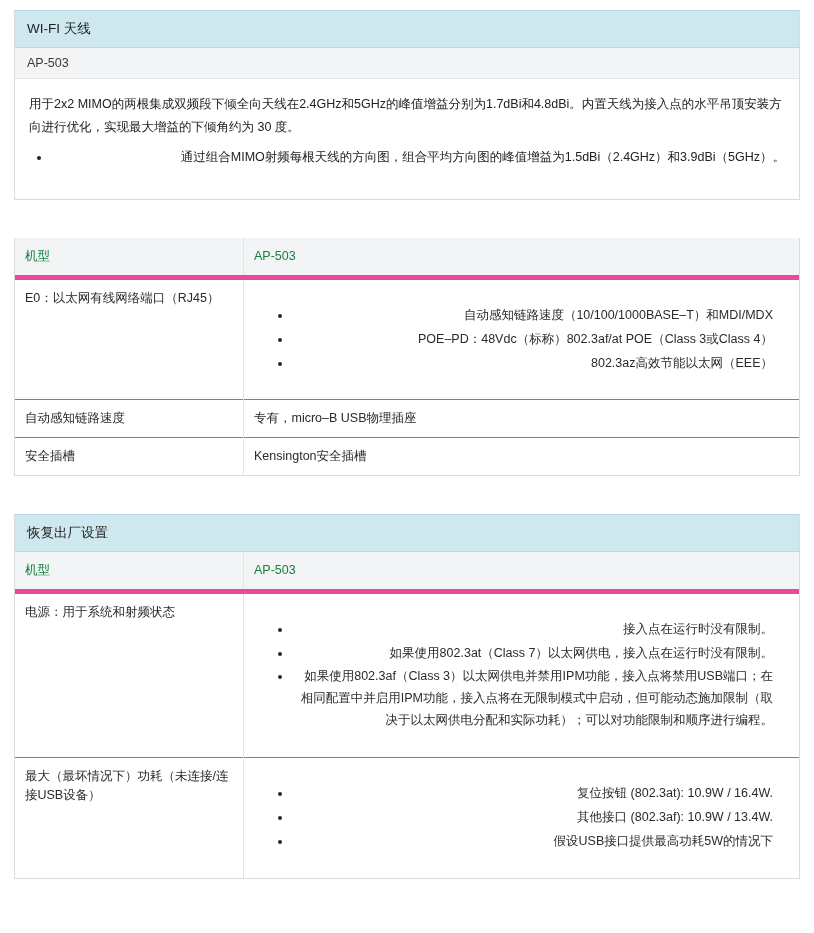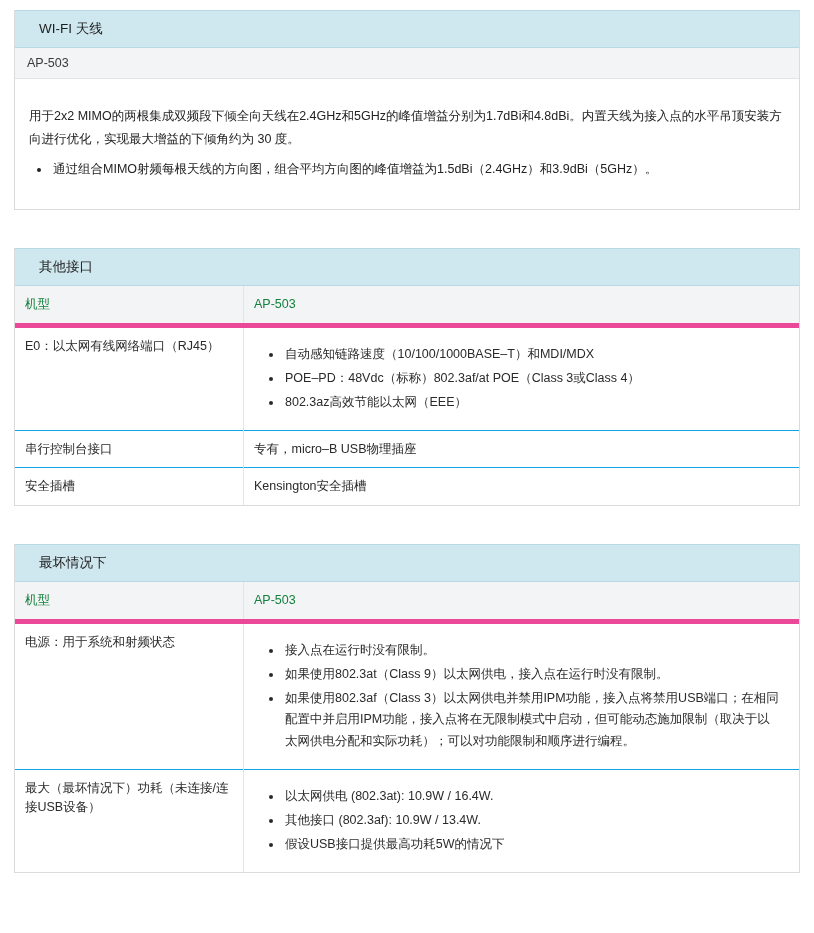--- a/index.html
+++ b/index.html
@@ -25,21 +25,21 @@
   .section {
     border: 1px solid #d9dcde;
     border-top: none;
     margin-bottom: 10px;
     background: #fff;
   }
   .section-header {
     background: #cfe7ef;
     border-top: 1px solid #b9d9e4;
     border-bottom: 1px solid #b9d9e4;
-    padding: 9px 24px;
+    padding: 9px 12px;
     font-size: 13.5px;
     color: #1d1d1d;
     font-weight: normal;
   }
 
   
   table.spec {
     width: 100%;
     border-collapse: collapse;
     table-layout: fixed;
@@ -74,35 +74,36 @@
     padding: 8px 12px;
     font-size: 12.5px;
     color: #3a3a3a;
   }
   .body-block {
     padding: 14px 14px 26px 14px;
     min-height: 120px;
     box-sizing: border-box;
   }
   .para {
-    margin: 12px 0 4px 0;
+    margin: 0 0 4px 0;
     line-height: 1.85;
     text-indent: 0;
   }
   ul.bullets {
     margin: 8px 0 0 0;
     padding-left: 22px;
   }
   ul.bullets.tight {
-    margin: 7px;
+    margin: 16px;
   }
   ul.bullets li {
     line-height: 1.75;
     margin-bottom: 2px;
     padding-left: 2px;
+    text-align: right;
   }
   ul.bullets li::marker {
     font-size: 12px;
   }
   .spacer-lg { height: 28px; }
   .cell-pad-tall { padding-top: 22px; padding-bottom: 22px; }
   .cell-tall-label { height: 120px; }
 </style>
 </head>
 <body>
@@ -116,74 +117,73 @@
       <p class="para">用于2x2 MIMO的两根集成双频段下倾全向天线在2.4GHz和5GHz的峰值增益分别为1.7dBi和4.8dBi。内置天线为接入点的水平吊顶安装方向进行优化，实现最大增益的下倾角约为 30 度。</p>
       <ul class="bullets">
         <li>通过组合MIMO射频每根天线的方向图，组合平均方向图的峰值增益为1.5dBi（2.4GHz）和3.9dBi（5GHz）。</li>
       </ul>
     </div>
   </div>
 
   <div class="spacer-lg"></div>
 
   <div class="section">
-    <div class="section-header">其他接口</div>
     <table class="spec">
       <tbody>
           <tr class="head-row">
         <td class="col-label">机型</td>
         <td>AP-503</td>
       </tr>
       <tr>
         <td class="col-label">E0：以太网有线网络端口（RJ45）</td>
         <td>
           <ul class="bullets tight">
             <li>自动感知链路速度（10/100/1000BASE–T）和MDI/MDX</li>
             <li>POE–PD：48Vdc（标称）802.3af/at POE（Class 3或Class 4）</li>
             <li>802.3az高效节能以太网（EEE）</li>
           </ul>
         </td>
       </tr>
       <tr>
-        <td class="col-label">串行控制台接口</td>
+        <td class="col-label">自动感知链路速度</td>
         <td>专有，micro–B USB物理插座</td>
       </tr>
       <tr>
         <td class="col-label">安全插槽</td>
         <td>Kensington安全插槽</td>
       </tr>
     </tbody>
       </table>
   </div>
 
   <div class="spacer-lg"></div>
 
   <div class="section">
-    <div class="section-header">最坏情况下</div>
+    <div class="section-header">恢复出厂设置</div>
     <table class="spec">
       <tbody>
           <tr class="head-row">
         <td class="col-label">机型</td>
         <td>AP-503</td>
       </tr>
       <tr>
         <td class="col-label cell-tall-label">电源：用于系统和射频状态</td>
         <td class="cell-pad-tall">
           <ul class="bullets tight">
             <li>接入点在运行时没有限制。</li>
-            <li>如果使用802.3at（Class 9）以太网供电，接入点在运行时没有限制。</li>
+            <li>如果使用802.3at（Class 7）以太网供电，接入点在运行时没有限制。</li>
             <li>如果使用802.3af（Class 3）以太网供电并禁用IPM功能，接入点将禁用USB端口；在相同配置中并启用IPM功能，接入点将在无限制模式中启动，但可能动态施加限制（取决于以太网供电分配和实际功耗）；可以对功能限制和顺序进行编程。</li>
           </ul>
         </td>
       </tr>
       <tr>
         <td class="col-label">最大（最坏情况下）功耗（未连接/连接USB设备）</td>
         <td>
           <ul class="bullets tight">
-            <li>以太网供电 (802.3at): 10.9W / 16.4W.</li>
+            <li>复位按钮 (802.3at): 10.9W / 16.4W.</li>
             <li>其他接口 (802.3af): 10.9W / 13.4W.</li>
             <li>假设USB接口提供最高功耗5W的情况下</li>
           </ul>
         </td>
       </tr>
 
     </tbody>
       </table>
   </div>
 

